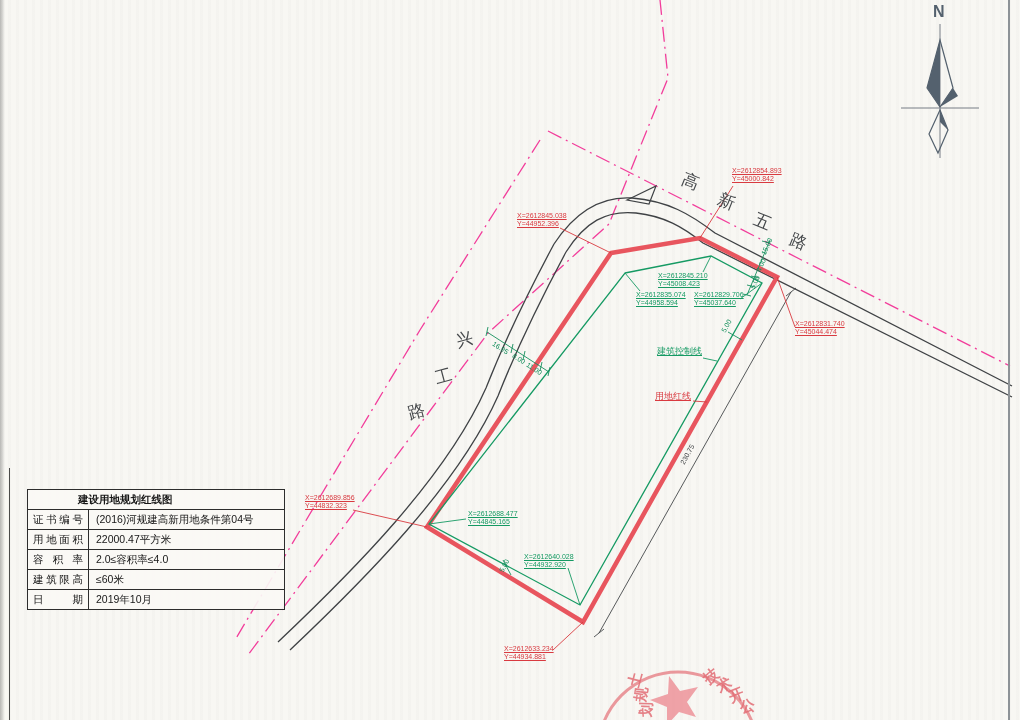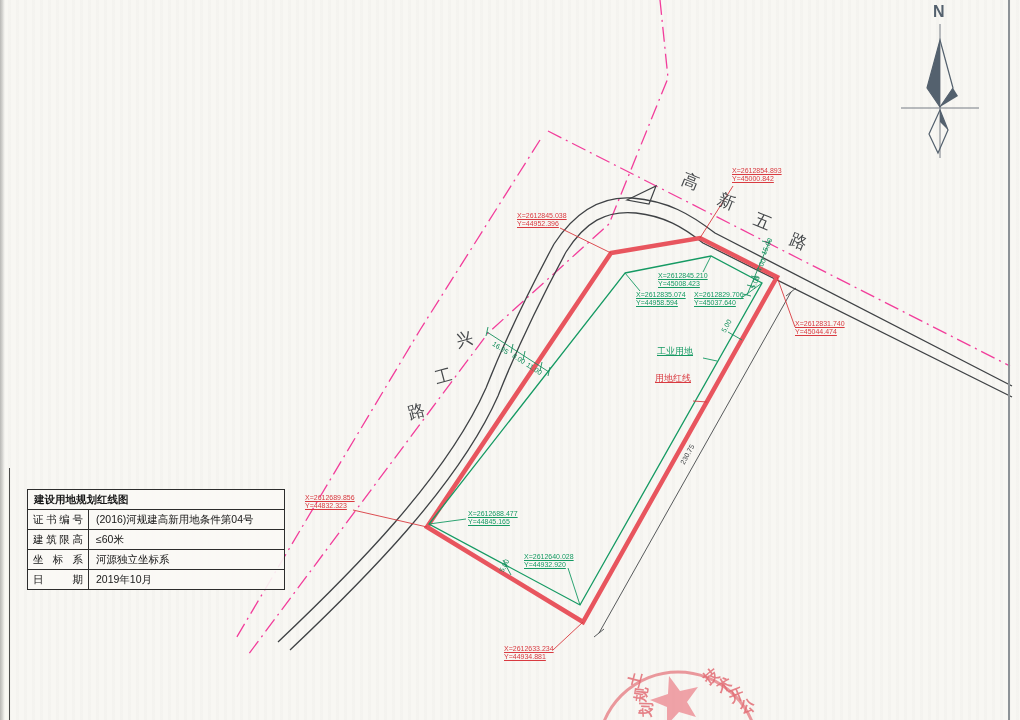--- a/index.html
+++ b/index.html
@@ -29,21 +29,21 @@
   .linelabel.red{color:#d93a40;}
   
   .north-n{font-size:16px;font-weight:bold;color:#54616e;}
   
   .rtable{
     left:27px;top:489px;width:256px;
     border:1.3px solid #2d2d2d;background:rgba(250,249,245,.92);
     font-size:10.5px;color:#161616;
   }
   .rtable .trow{display:flex;height:19px;border-top:1px solid #2d2d2d;align-items:center;}
-  .rtable .trow:first-child{border-top:none;}
+  .rtable .trow:first-child{border-top:none;margin-left:44px;}
   .rtable .tlabel{
     width:50px;padding:0 5px;border-right:1px solid #2d2d2d;flex:0 0 auto;
     text-align:justify;text-align-last:justify;height:100%;display:flex;align-items:center;
   }
   .rtable .tlabel > span{width:100%;text-align:justify;text-align-last:justify;}
   .rtable .tvalue{padding:0 0 0 7px;white-space:nowrap;overflow:hidden;}
   .rtable .ttitle{padding:0 0 0 6px;font-weight:bold;}
   
   .frame-right{left:1008px;top:0;width:2px;height:720px;background:#8d9296;}
   .frame-left{left:9px;top:468px;width:1.4px;height:252px;background:#4a4a4a;}
@@ -141,22 +141,22 @@
 
 <div class="abs roadchar" style="left:456px;top:328px;transform:rotate(-15deg);">兴</div>
 <div class="abs roadchar" style="left:435px;top:365px;transform:rotate(-15deg);">工</div>
 <div class="abs roadchar" style="left:408px;top:400px;transform:rotate(-15deg);">路</div>
 
 <div class="abs roadchar" style="left:682px;top:170px;transform:rotate(22deg);">高</div>
 <div class="abs roadchar" style="left:718px;top:190px;transform:rotate(22deg);">新</div>
 <div class="abs roadchar" style="left:754px;top:210px;transform:rotate(22deg);">五</div>
 <div class="abs roadchar" style="left:790px;top:230px;transform:rotate(22deg);">路</div>
 
-<div class="abs linelabel green" style="left:657px;top:345px;">工业用地</div>
-<div class="abs linelabel red" style="left:655px;top:372px;">用地红线</div>
+<div class="abs linelabel green" style="left:657px;top:345px;">建筑控制线</div>
+<div class="abs linelabel red" style="left:655px;top:390px;">用地红线</div>
 
 <div class="abs coord red" style="left:517px;top:212px;">
   <div>X=2612845.038</div>
   <div>Y=44952.396</div>
 </div>
 <div class="abs coord red" style="left:732px;top:167px;">
   <div>X=2612854.893</div>
   <div>Y=45000.842</div>
 </div>
 <div class="abs coord red" style="left:795px;top:320px;">
@@ -211,29 +211,35 @@
     <div class="ttitle">建设用地规划红线图</div>
   </div>
   <div class="trow">
     <div class="tlabel">
         <span>证书编号</span>
       </div>
     <div class="tvalue">(2016)河规建高新用地条件第04号</div>
   </div>
   <div class="trow">
     <div class="tlabel">
+        <span>用地面积</span>
+      </div>
+    <div class="tvalue">22000.47平方米</div>
+  </div>
+  <div class="trow">
+    <div class="tlabel">
+        <span>容积率</span>
+      </div>
+    <div class="tvalue">2.0≤容积率≤4.0</div>
+  </div>
+  <div class="trow">
+    <div class="tlabel">
         <span>建筑限高</span>
       </div>
     <div class="tvalue">≤60米</div>
-  </div>
-  <div class="trow">
-    <div class="tlabel">
-        <span>坐 标 系</span>
-      </div>
-    <div class="tvalue">河源独立坐标系</div>
   </div>
   <div class="trow">
     <div class="tlabel">
         <span>日 期</span>
       </div>
     <div class="tvalue">2019年10月</div>
   </div>
 </div>
 
 <div class="abs sealchar" style="left:628px;top:670px;transform:rotate(-75deg);">土</div>

